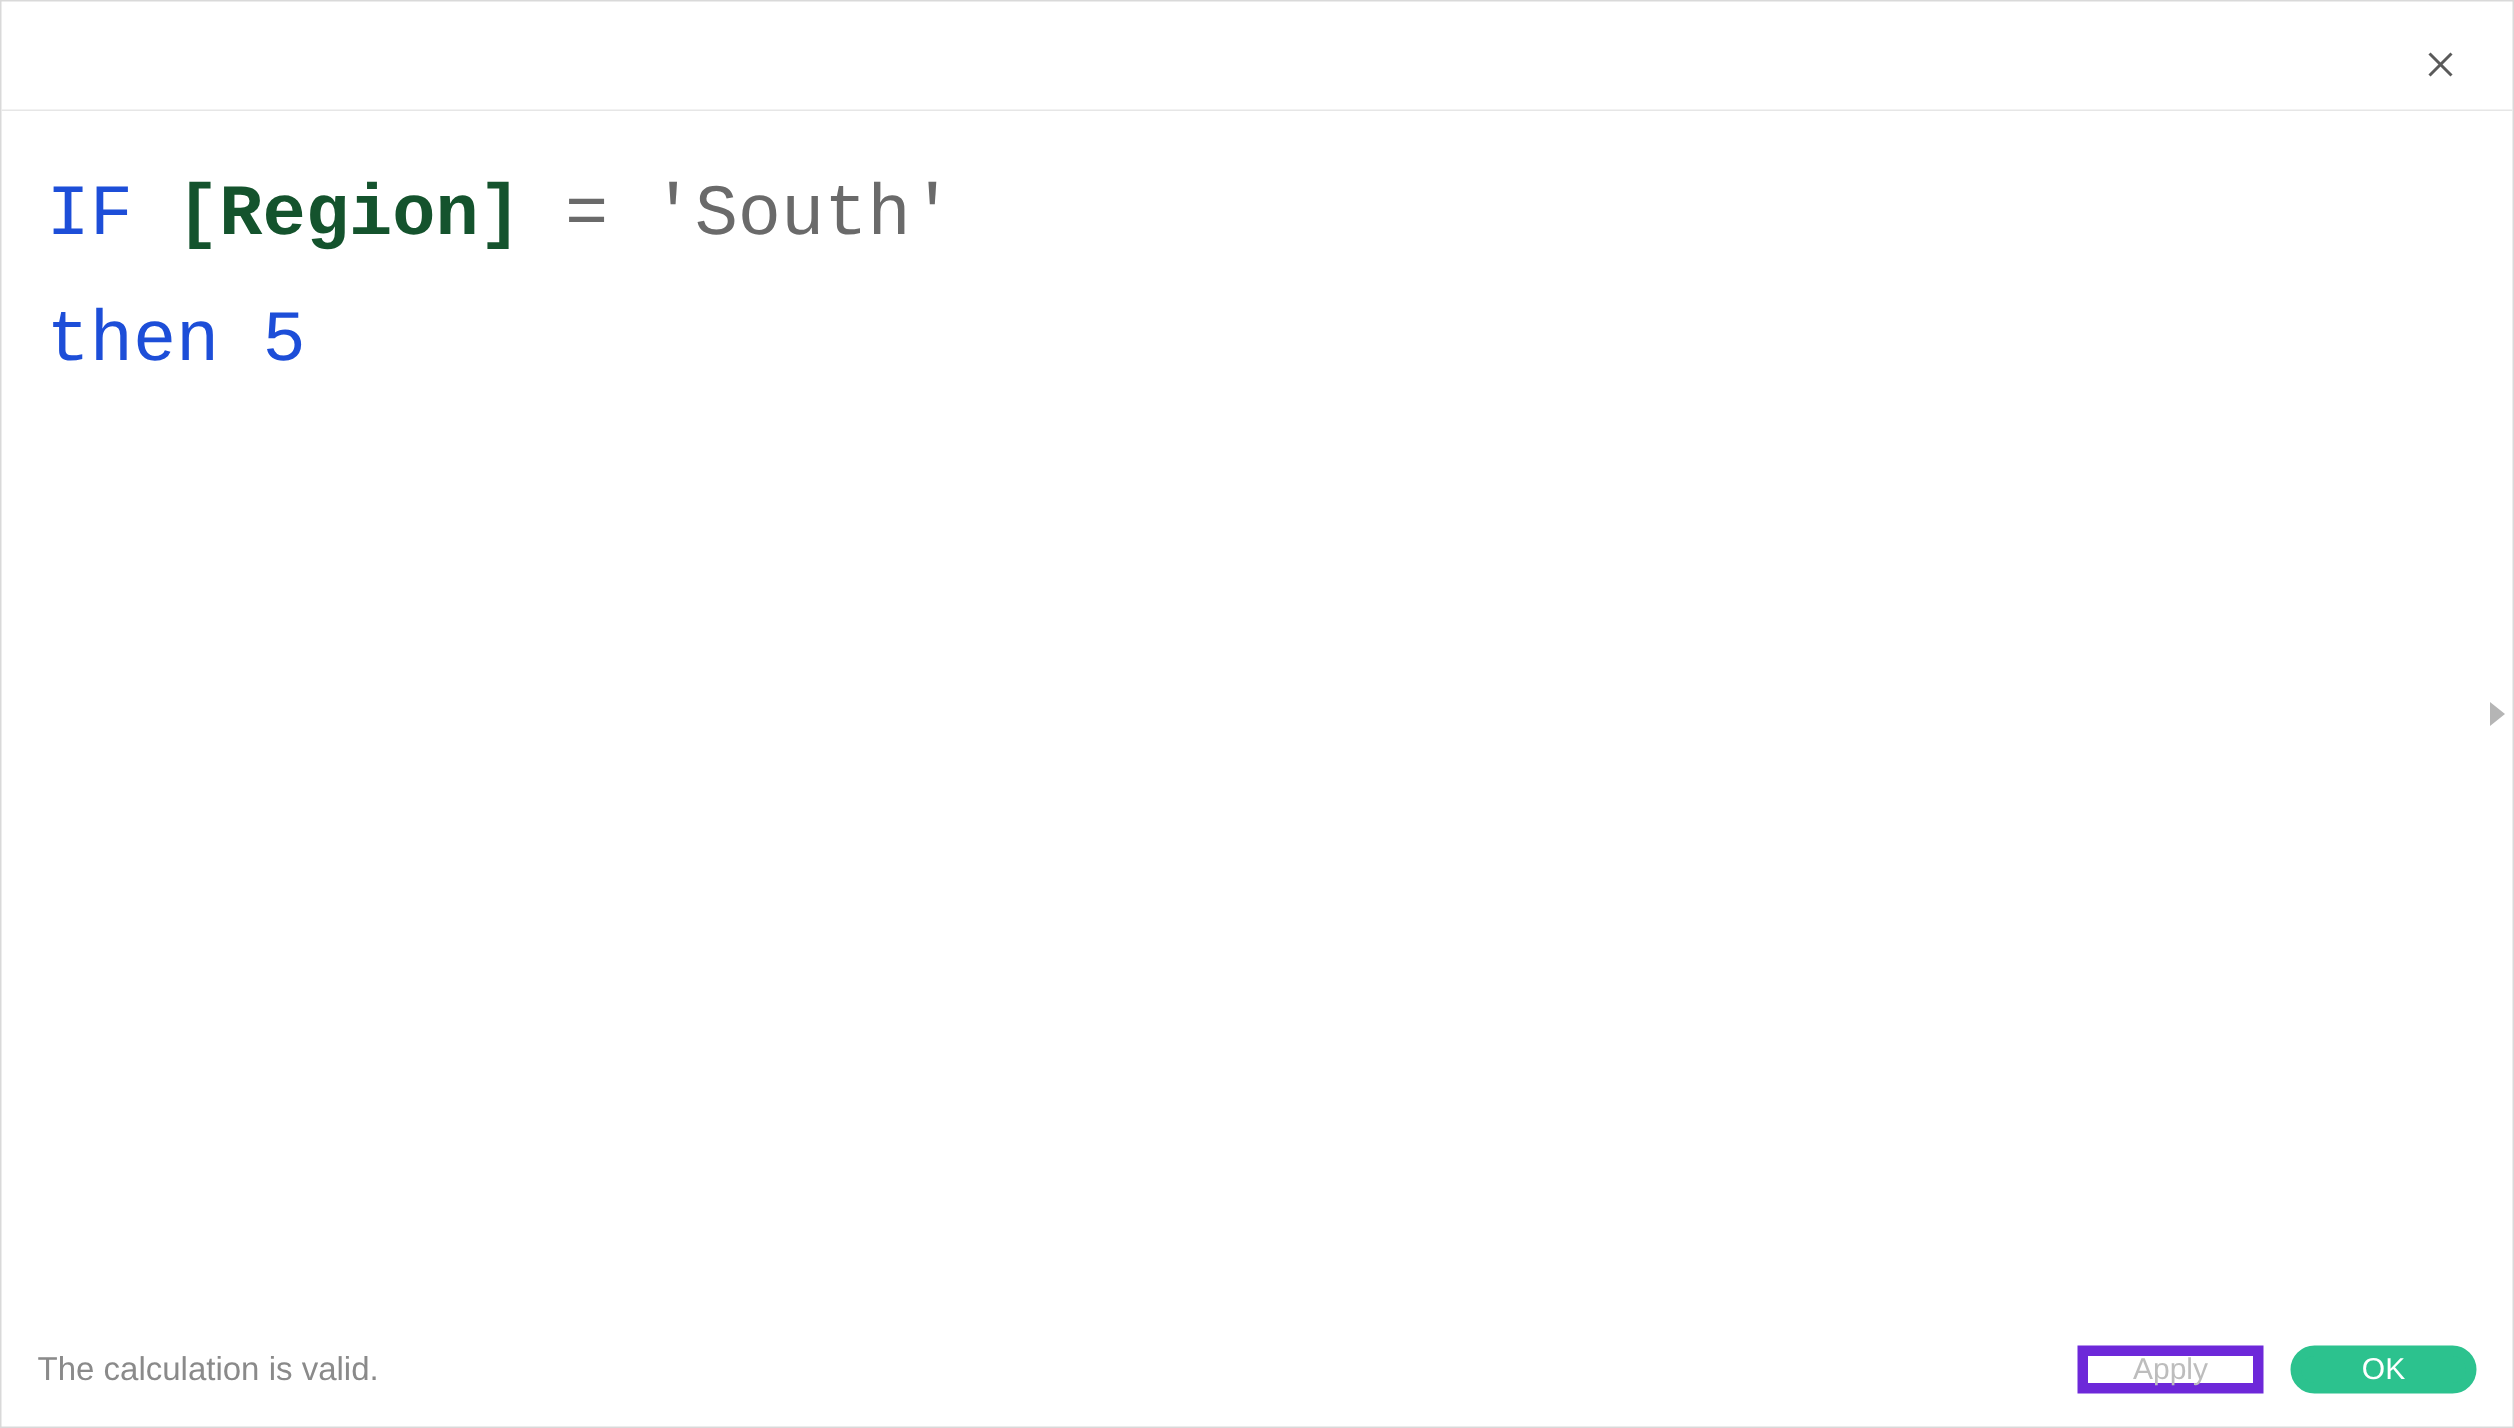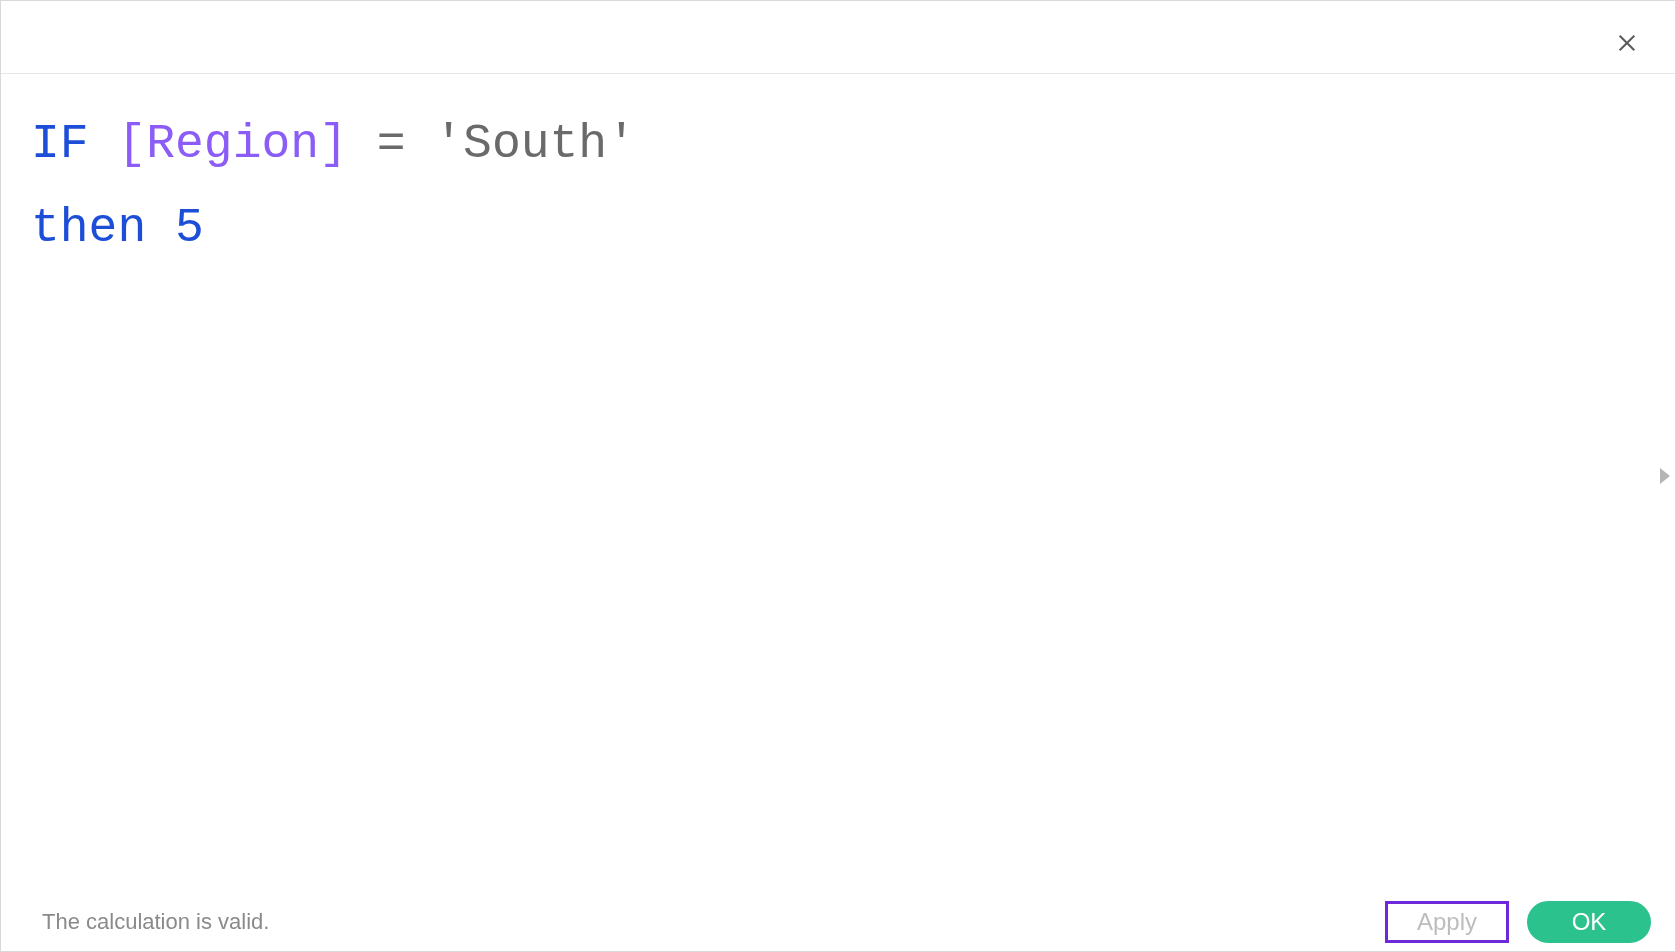--- a/index.html
+++ b/index.html
@@ -43,50 +43,49 @@
     padding: 28px 30px 10px 30px;
     font-family: "Courier New", Courier, monospace;
     font-size: 48px;
     line-height: 1.75;
     color: #222;
     white-space: pre;
     overflow: auto;
     position: relative;
   }
   .tok-keyword { color: #1d4ed8; }
-  .tok-field   { color: #8b5cf6; }
+  .tok-field   { color: #14532d; font-weight: bold; }
   .tok-op      { color: #6a6a6a; }
   .tok-string  { color: #6a6a6a; margin-top: 35px; }
   .expand-arrow {
     position: absolute;
     right: 0px;
     top: 50%;
     transform: translateY(-50%);
     width: 20px; height: 28px;
     display: flex; align-items: center; justify-content: center;
     color: #9c9c9c;
     cursor: pointer;
   }
   .footer {
     display: flex;
     align-items: center;
-    padding: 16px 24px 8px 24px;
-    margin-left: 17px;
+    padding: 16px 24px 22px 24px;
   }
   .status {
     font-size: 22px;
     color: #8a8a8a;
   }
   .btns { margin-left: auto; display: flex; gap: 18px; }
   .btn {
     min-width: 124px;
-    height: 42px;
-    border: 3px solid #6d28d9;
+    height: 32px;
+    border: 7px solid #6d28d9;
     background: #fff;
-    font-size: 24px;
+    font-size: 20px;
     display: flex; align-items: center; justify-content: center;
     cursor: pointer;
   }
   .btn-apply { color: #bdbdbd; }
   .btn-ok {
     background: #2cc28e;
     border-color: #2cc28e;
     color: #ffffff;
     border-radius: 21px;
   }

